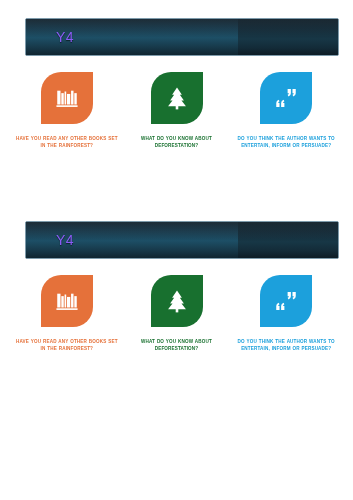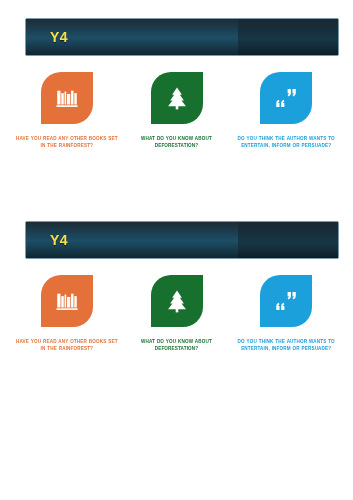--- a/index.html
+++ b/index.html
@@ -72,26 +72,26 @@
     position: absolute;
     left: 0;
     top: 0;
     width: 100%;
     height: 50%;
     background: linear-gradient(to bottom, rgba(255,255,255,0.045), rgba(255,255,255,0));
     pointer-events: none;
   }
   .header-title {
     position: absolute;
-    left: 24px;
+    left: 30px;
     top: 50%;
     transform: translateY(-50%);
-    color: #fde047;
+    color: #8b5cf6;
     font-size: 14px;
-    font-weight: 700;
+    font-weight: 400;
     letter-spacing: 0.3px;
     text-shadow: 0 1px 1px rgba(0,0,0,0.55);
     white-space: nowrap;
   }
 
   
   .cards {
     display: flex;
     margin: 16px 12px 0 12px;
   }

